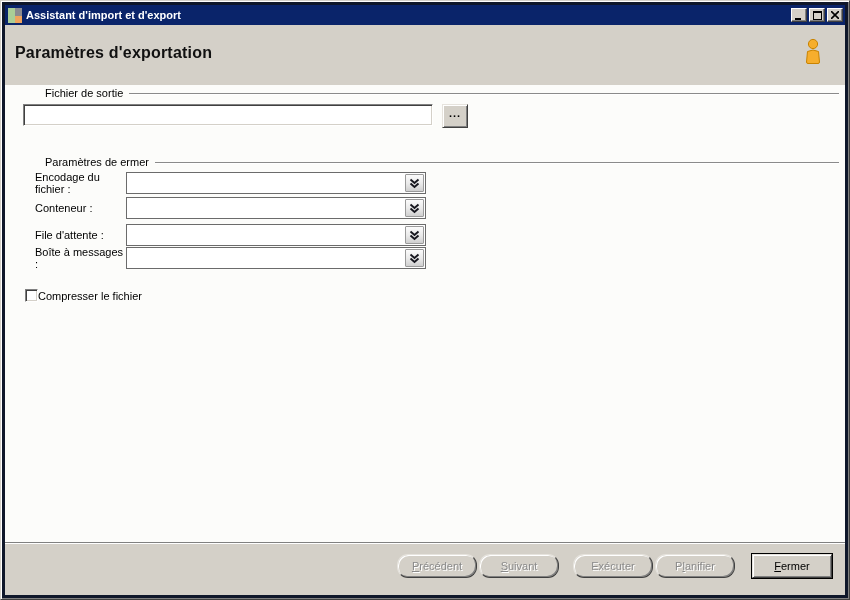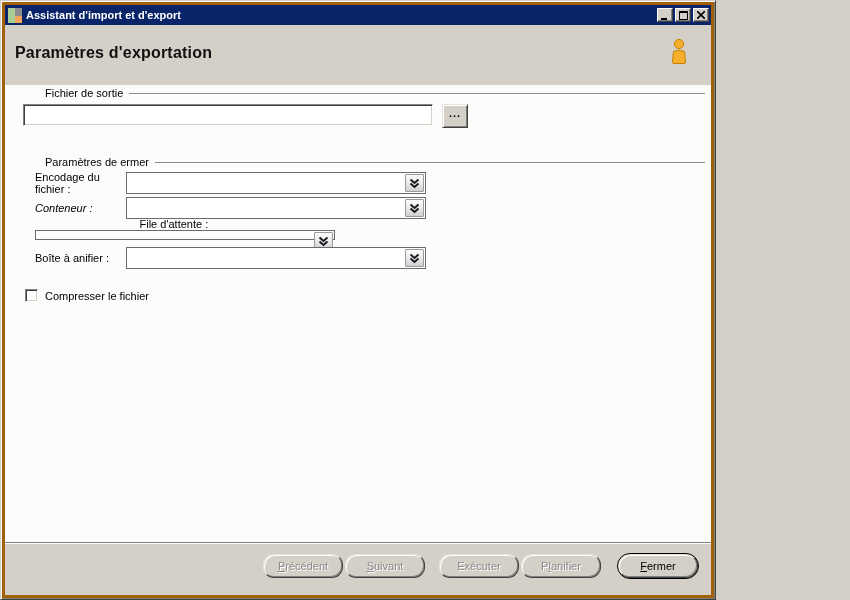--- a/index.html
+++ b/index.html
@@ -5,22 +5,22 @@
   * { box-sizing: border-box; margin: 0; padding: 0; }
   html,body { width:850px; height:600px; }
   body {
     font-family: "Liberation Sans", "DejaVu Sans", sans-serif;
     font-size: 11px;
     color: #000;
     background: #d4d0c8;
   }
   .window {
     position: relative;
-    width: 716px; height: 600px;
-    background: #a16207;
+    width: 850px; height: 600px;
+    background: #0f172a;
     border: 1px solid;
     border-color: #d4d0c8 #404040 #404040 #d4d0c8;
     box-shadow: inset 1px 1px 0 #ffffff, inset -1px -1px 0 #808080;
     overflow: hidden;
   }
   
   .titlebar {
     position: absolute; top: 4px; left: 4px; right: 4px; height: 20px;
     background: #0a246a;
     display: flex; align-items: center;
@@ -117,21 +117,21 @@
     position: absolute; top: 1px; right: 1px;
     width: 19px; height: 18px;
     background: linear-gradient(#fbfbfb, #e9e9e9 55%, #cfcfcf);
     border: 1px solid #9a9a9a;
     border-radius: 1px;
     display: flex; align-items: center; justify-content: center;
     padding: 0;
   }
   .check-row {
     position: absolute; left: 20px; top: 204px;
-    display: flex; align-items: center; gap: 7px; text-align: center;
+    display: flex; align-items: center;  text-align: center;
   }
   .checkbox {
     width: 13px; height: 13px;
     background: #fff;
     border: 1px solid;
     border-color: #808080 #ffffff #ffffff #808080;
     box-shadow: inset 1px 1px 0 #404040, inset -1px -1px 0 #d4d0c8;
   }
   
   .footer {
@@ -150,21 +150,20 @@
     font: inherit; color: #000;
     margin-top: -6px;
   }
   .dlg-btn.disabled {
     color: #8a8a8a;
     text-shadow: 1px 1px 0 #ffffff;
     border-radius: 11px;
   }
   .dlg-btn.default {
     outline: 1px solid #000;
-    border-radius: 12px;
   }
   .dlg-btn .accel { text-decoration: underline; }
   .gap-sm { width: 2px;  flex: none; }
   .gap-md { width: 14px; flex: none; }
   .gap-lg { width: 17px; flex: none; }
   .end-margin { width: 13px; flex: none; }
 </style>
 </head>
 <body>
 
@@ -226,46 +225,46 @@
       <div class="combo">
         <input type="text" value="" style="">
         <button class="drop-btn">
           <svg width="11" height="11" viewBox="0 0 11 11">
               <path d="M1.5 1.5 L5.5 5 L9.5 1.5 M1.5 5.5 L5.5 9 L9.5 5.5" fill="none" stroke="#17171f" stroke-width="1.9"></path>
             </svg>
         </button>
       </div>
     </div>
 
-    <div class="field-row" style="top:112px;font-style:italic;">
+    <div class="field-row" style="top:112px;">
       <span class="flabel">Conteneur :</span>
       <div class="combo">
         <input type="text" value="" style="">
         <button class="drop-btn">
           <svg width="11" height="11" viewBox="0 0 11 11">
               <path d="M1.5 1.5 L5.5 5 L9.5 1.5 M1.5 5.5 L5.5 9 L9.5 5.5" fill="none" stroke="#17171f" stroke-width="1.9"></path>
             </svg>
         </button>
       </div>
     </div>
 
-    <div class="field-row" style="top:133px;flex-direction:column;">
+    <div class="field-row" style="top:139px;">
       <span class="flabel">File d'attente :</span>
       <div class="combo">
         <input type="text" value="" style="">
         <button class="drop-btn">
           <svg width="11" height="11" viewBox="0 0 11 11">
               <path d="M1.5 1.5 L5.5 5 L9.5 1.5 M1.5 5.5 L5.5 9 L9.5 5.5" fill="none" stroke="#17171f" stroke-width="1.9"></path>
             </svg>
         </button>
       </div>
     </div>
 
     <div class="field-row" style="top:162px;">
-      <span class="flabel">Boîte à anifier :</span>
+      <span class="flabel">Boîte à messages :</span>
       <div class="combo">
         <input type="text" value="" style="">
         <button class="drop-btn">
           <svg width="11" height="11" viewBox="0 0 11 11">
               <path d="M1.5 1.5 L5.5 5 L9.5 1.5 M1.5 5.5 L5.5 9 L9.5 5.5" fill="none" stroke="#17171f" stroke-width="1.9"></path>
             </svg>
         </button>
       </div>
     </div>
 

